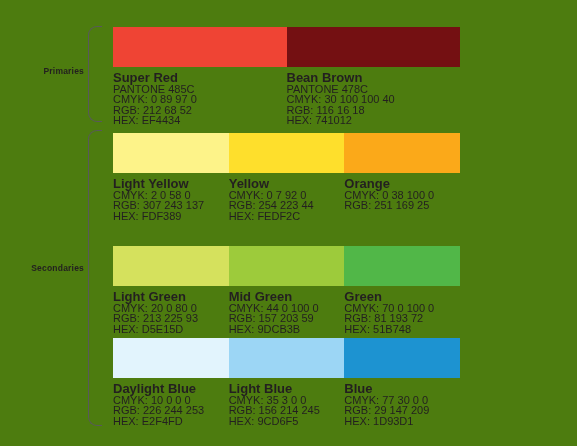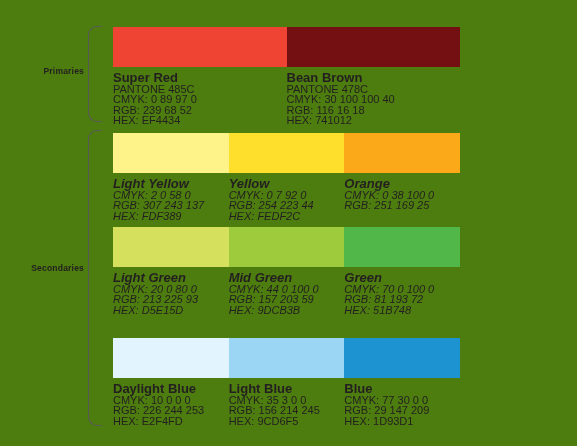--- a/index.html
+++ b/index.html
@@ -87,22 +87,22 @@
   .info-cell .cline {
     font-size: 11px;
     font-weight: normal;
     color: #231f20;
     line-height: 10.6px;
     white-space: nowrap;
   }
 
   
   #row-primaries  { top: 27px; }
-  #row-yellows    { top: 133px; font-style: italic; }
-  #row-greens     { top: 227px; font-style: italic; }
+  #row-yellows    { top: 133px; }
+  #row-greens     { top: 246px; }
   #row-blues      { top: 338px; }
 
   
 </style>
 </head>
 <body>
 
 <div class="page">
 
   <div class="group-label" id="label-primaries">Primaries</div>
@@ -115,21 +115,21 @@
   <div class="row" id="row-primaries">
     <div class="swatch-strip">
       <div class="swatch" style="background-color: rgb(239, 68, 52);"></div>
       <div class="swatch" style="background-color: rgb(116, 16, 18);"></div>
     </div>
     <div class="info-strip">
       <div class="info-cell">
         <div class="cname">Super Red</div>
         <div class="cline">PANTONE 485C</div>
         <div class="cline">CMYK: 0 89 97 0</div>
-        <div class="cline">RGB: 239 68 52</div>
+        <div class="cline">RGB: 212 68 52</div>
         <div class="cline">HEX: EF4434</div>
       </div>
       <div class="info-cell">
         <div class="cname">Bean Brown</div>
         <div class="cline">PANTONE 478C</div>
         <div class="cline">CMYK: 30 100 100 40</div>
         <div class="cline">RGB: 116 16 18</div>
         <div class="cline">HEX: 741012</div>
       </div>
     </div>

